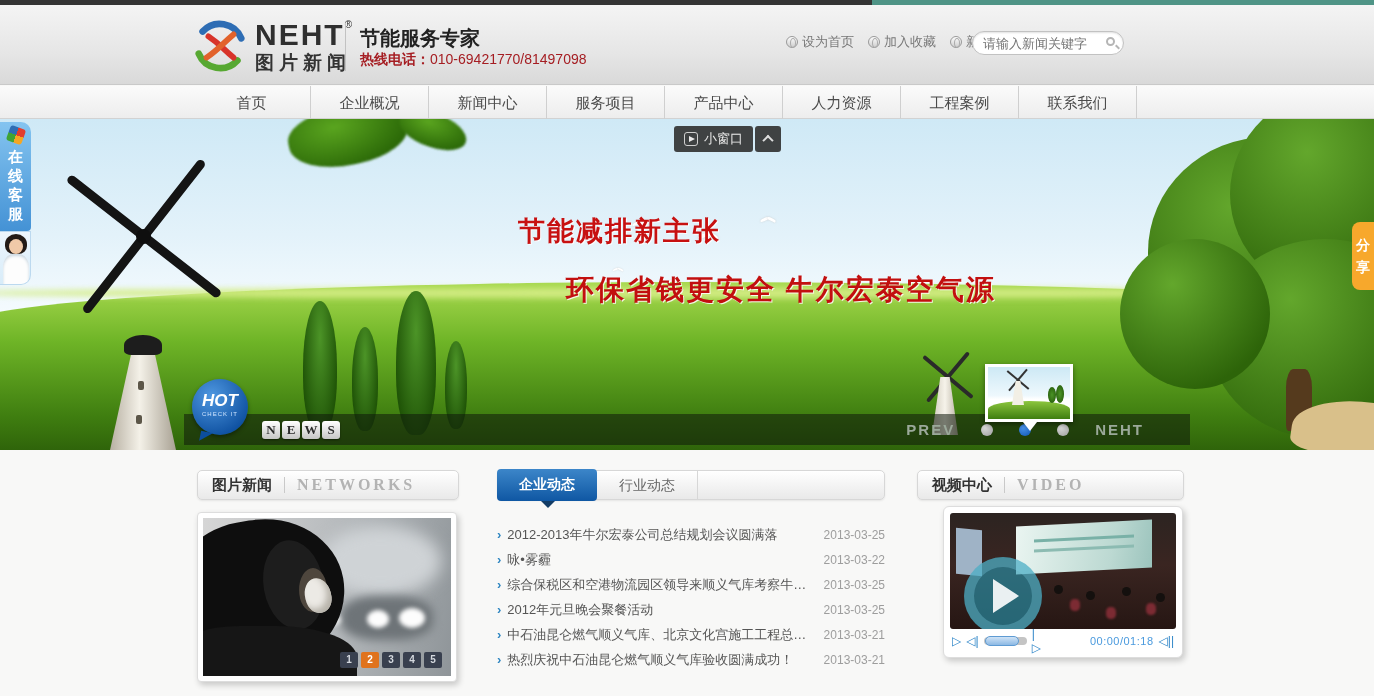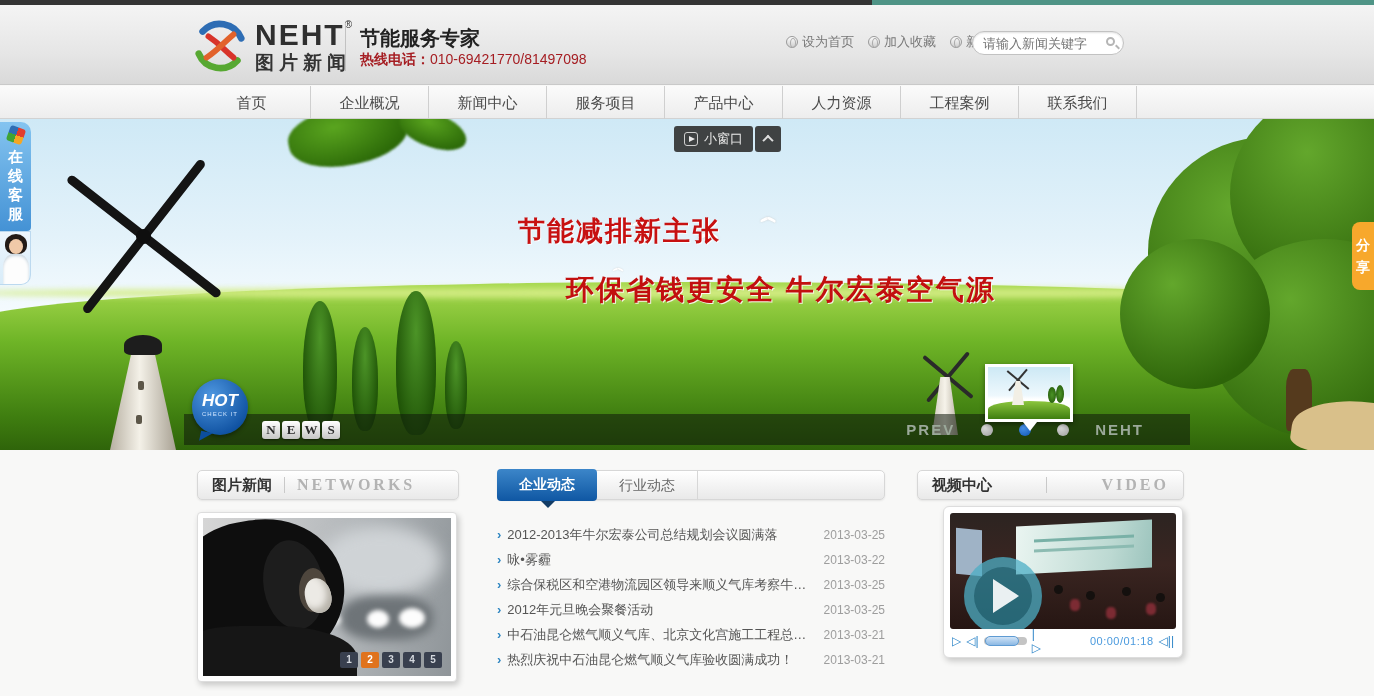--- a/index.html
+++ b/index.html
@@ -196,21 +196,21 @@
 
   .section-header { position:absolute; height:30px; border:1px solid #d7d7d7; border-radius:5px;
                     background:linear-gradient(180deg,#ffffff,#e9e9e9); box-shadow:inset 0 1px 0 #fff,0 1px 2px rgba(0,0,0,.08);
                     display:flex; align-items:center; padding:0 14px; }
   .sh-cn { font-size:15px; font-weight:bold; color:#333; }
   .sh-div { width:1px; height:16px; background:#c9c9c9; margin:0 12px; }
   .sh-en { font-size:16px; font-weight:bold; color:#b3b3b3; font-family:"Liberation Serif",serif; letter-spacing:3px; }
 
   .photo-header { left:197px; top:20px; width:262px; }
   .news-tabs   { left:497px; top:20px; width:388px; padding:0; }
-  .video-header{ left:917px; top:20px; width:267px;justify-content:space-between; }
+  .video-header{ left:917px; top:20px; width:267px; }
 
   .tab { height:30px; line-height:30px; padding:0 22px; font-size:14px; cursor:pointer; position:relative; }
   .tab.active { background:linear-gradient(180deg,#3c86c9,#0f57a3); color:#fff; font-weight:bold;
                 border-radius:4px; margin:-1px 0 0 -1px; height:32px; line-height:31px; }
   .tab.active::after { content:""; position:absolute; left:44px; bottom:-7px; width:0; height:0;
                        border-left:7px solid transparent; border-right:7px solid transparent; border-top:7px solid #133c66; }
   .tab.inactive { color:#666; border-right:1px solid #d7d7d7; }
 
   
   .photo-card { position:absolute; left:197px; top:62px; width:260px; height:170px; background:#fff;

